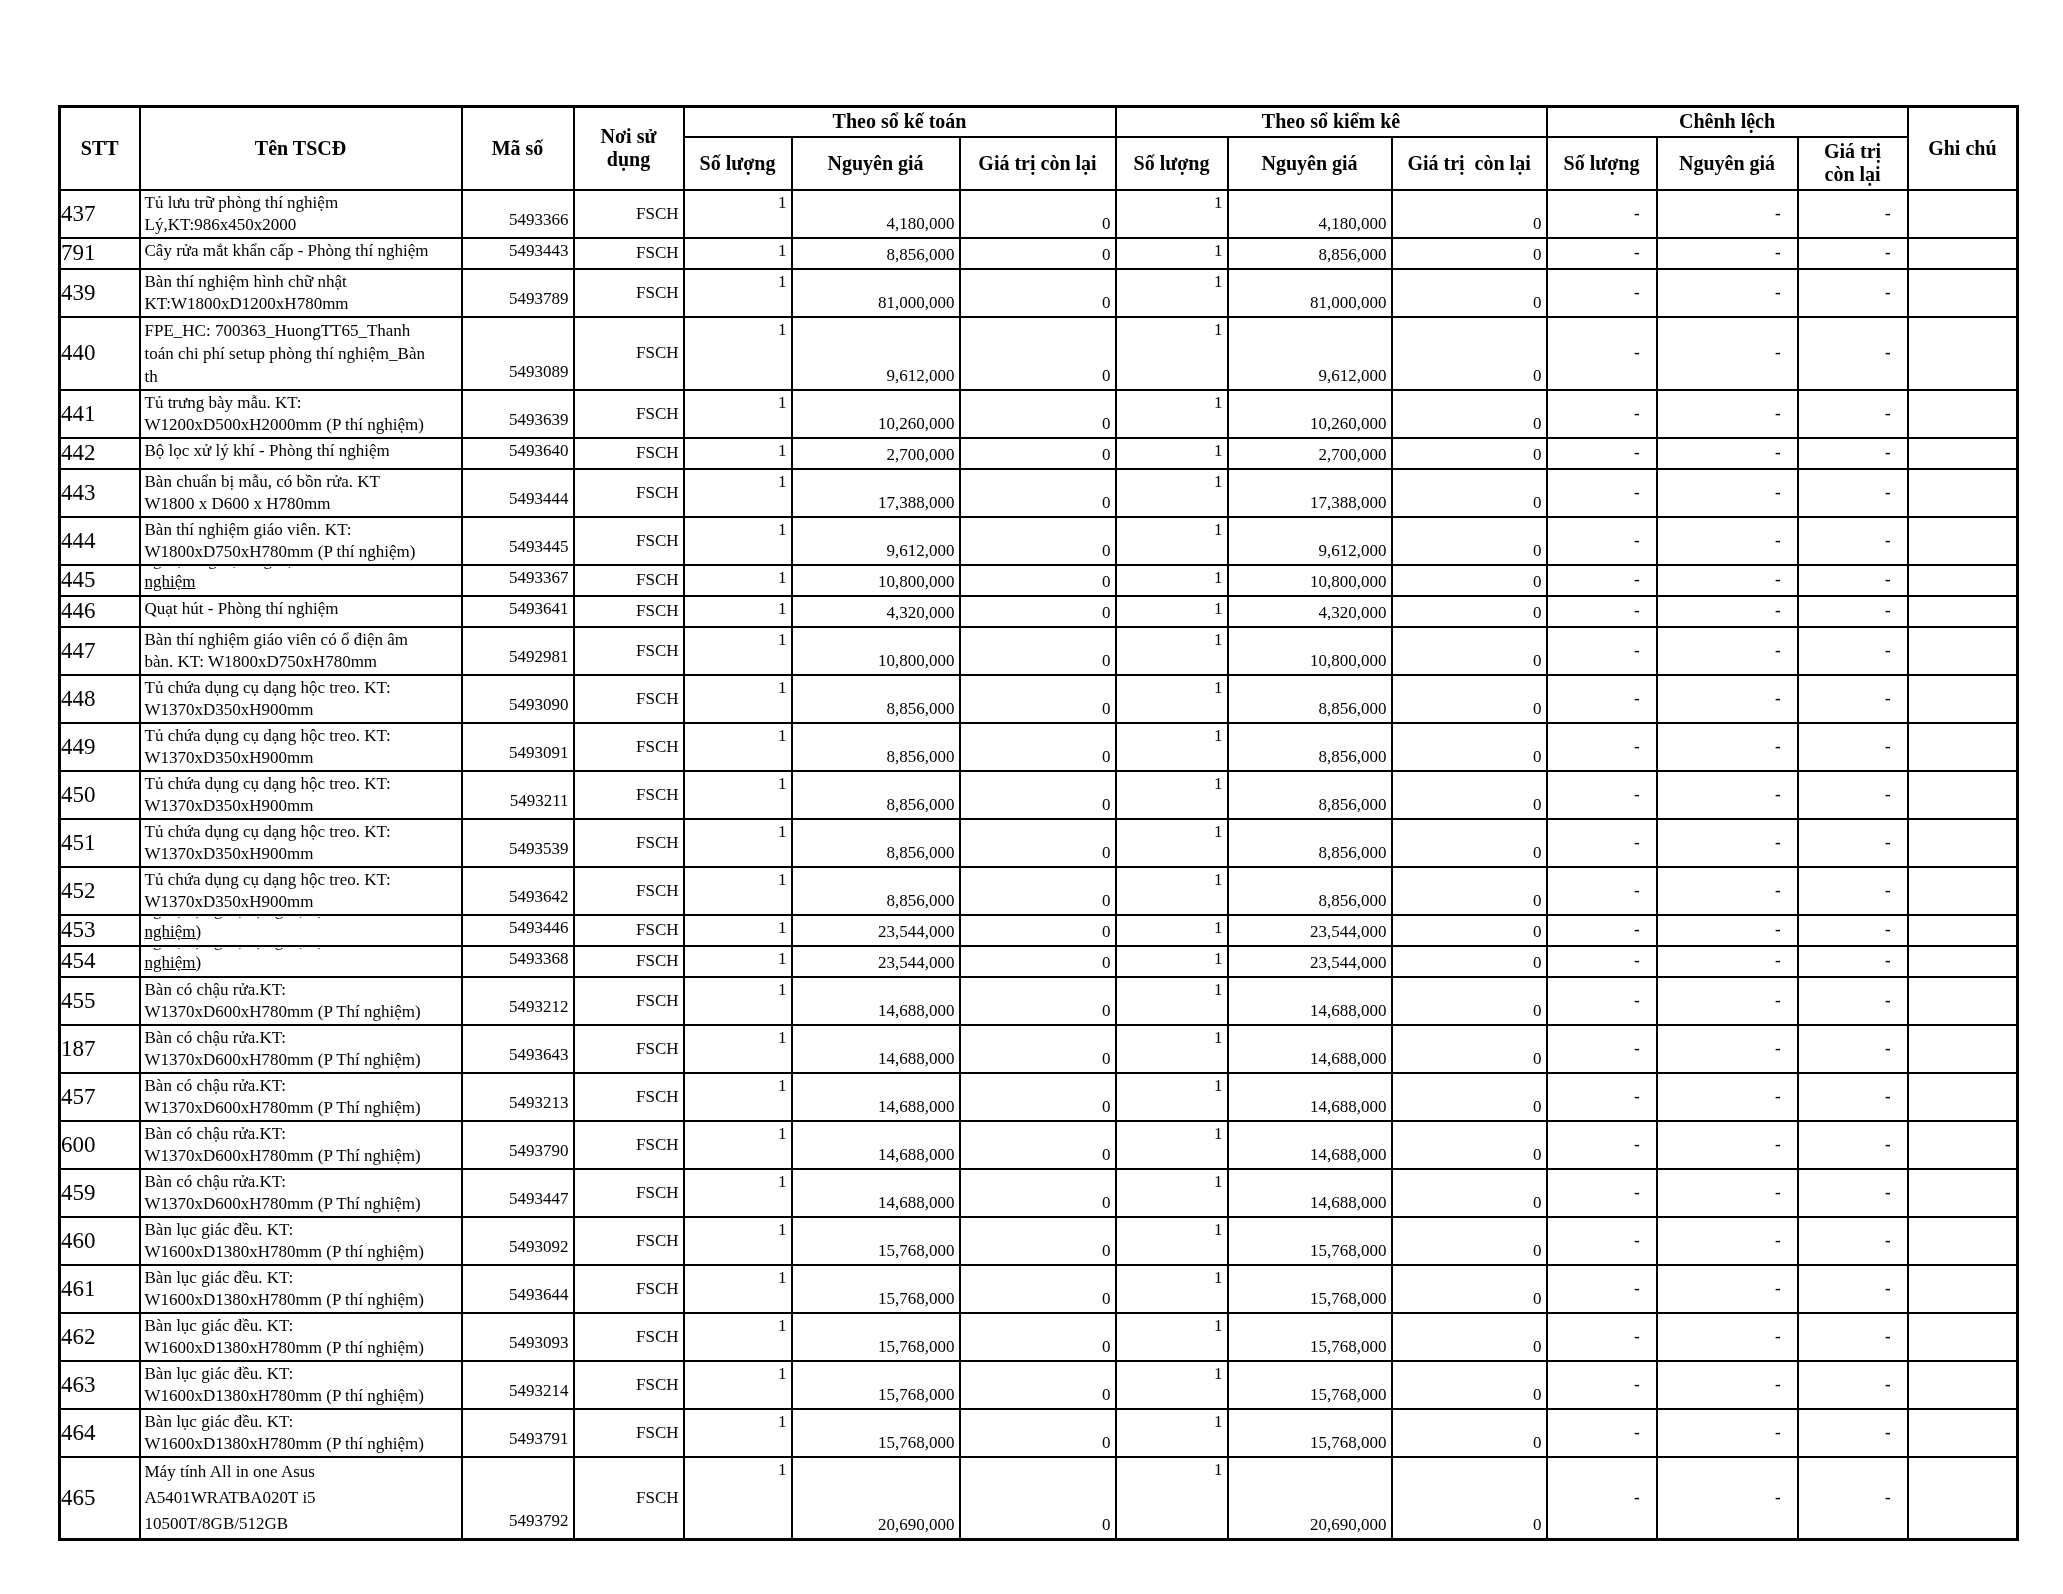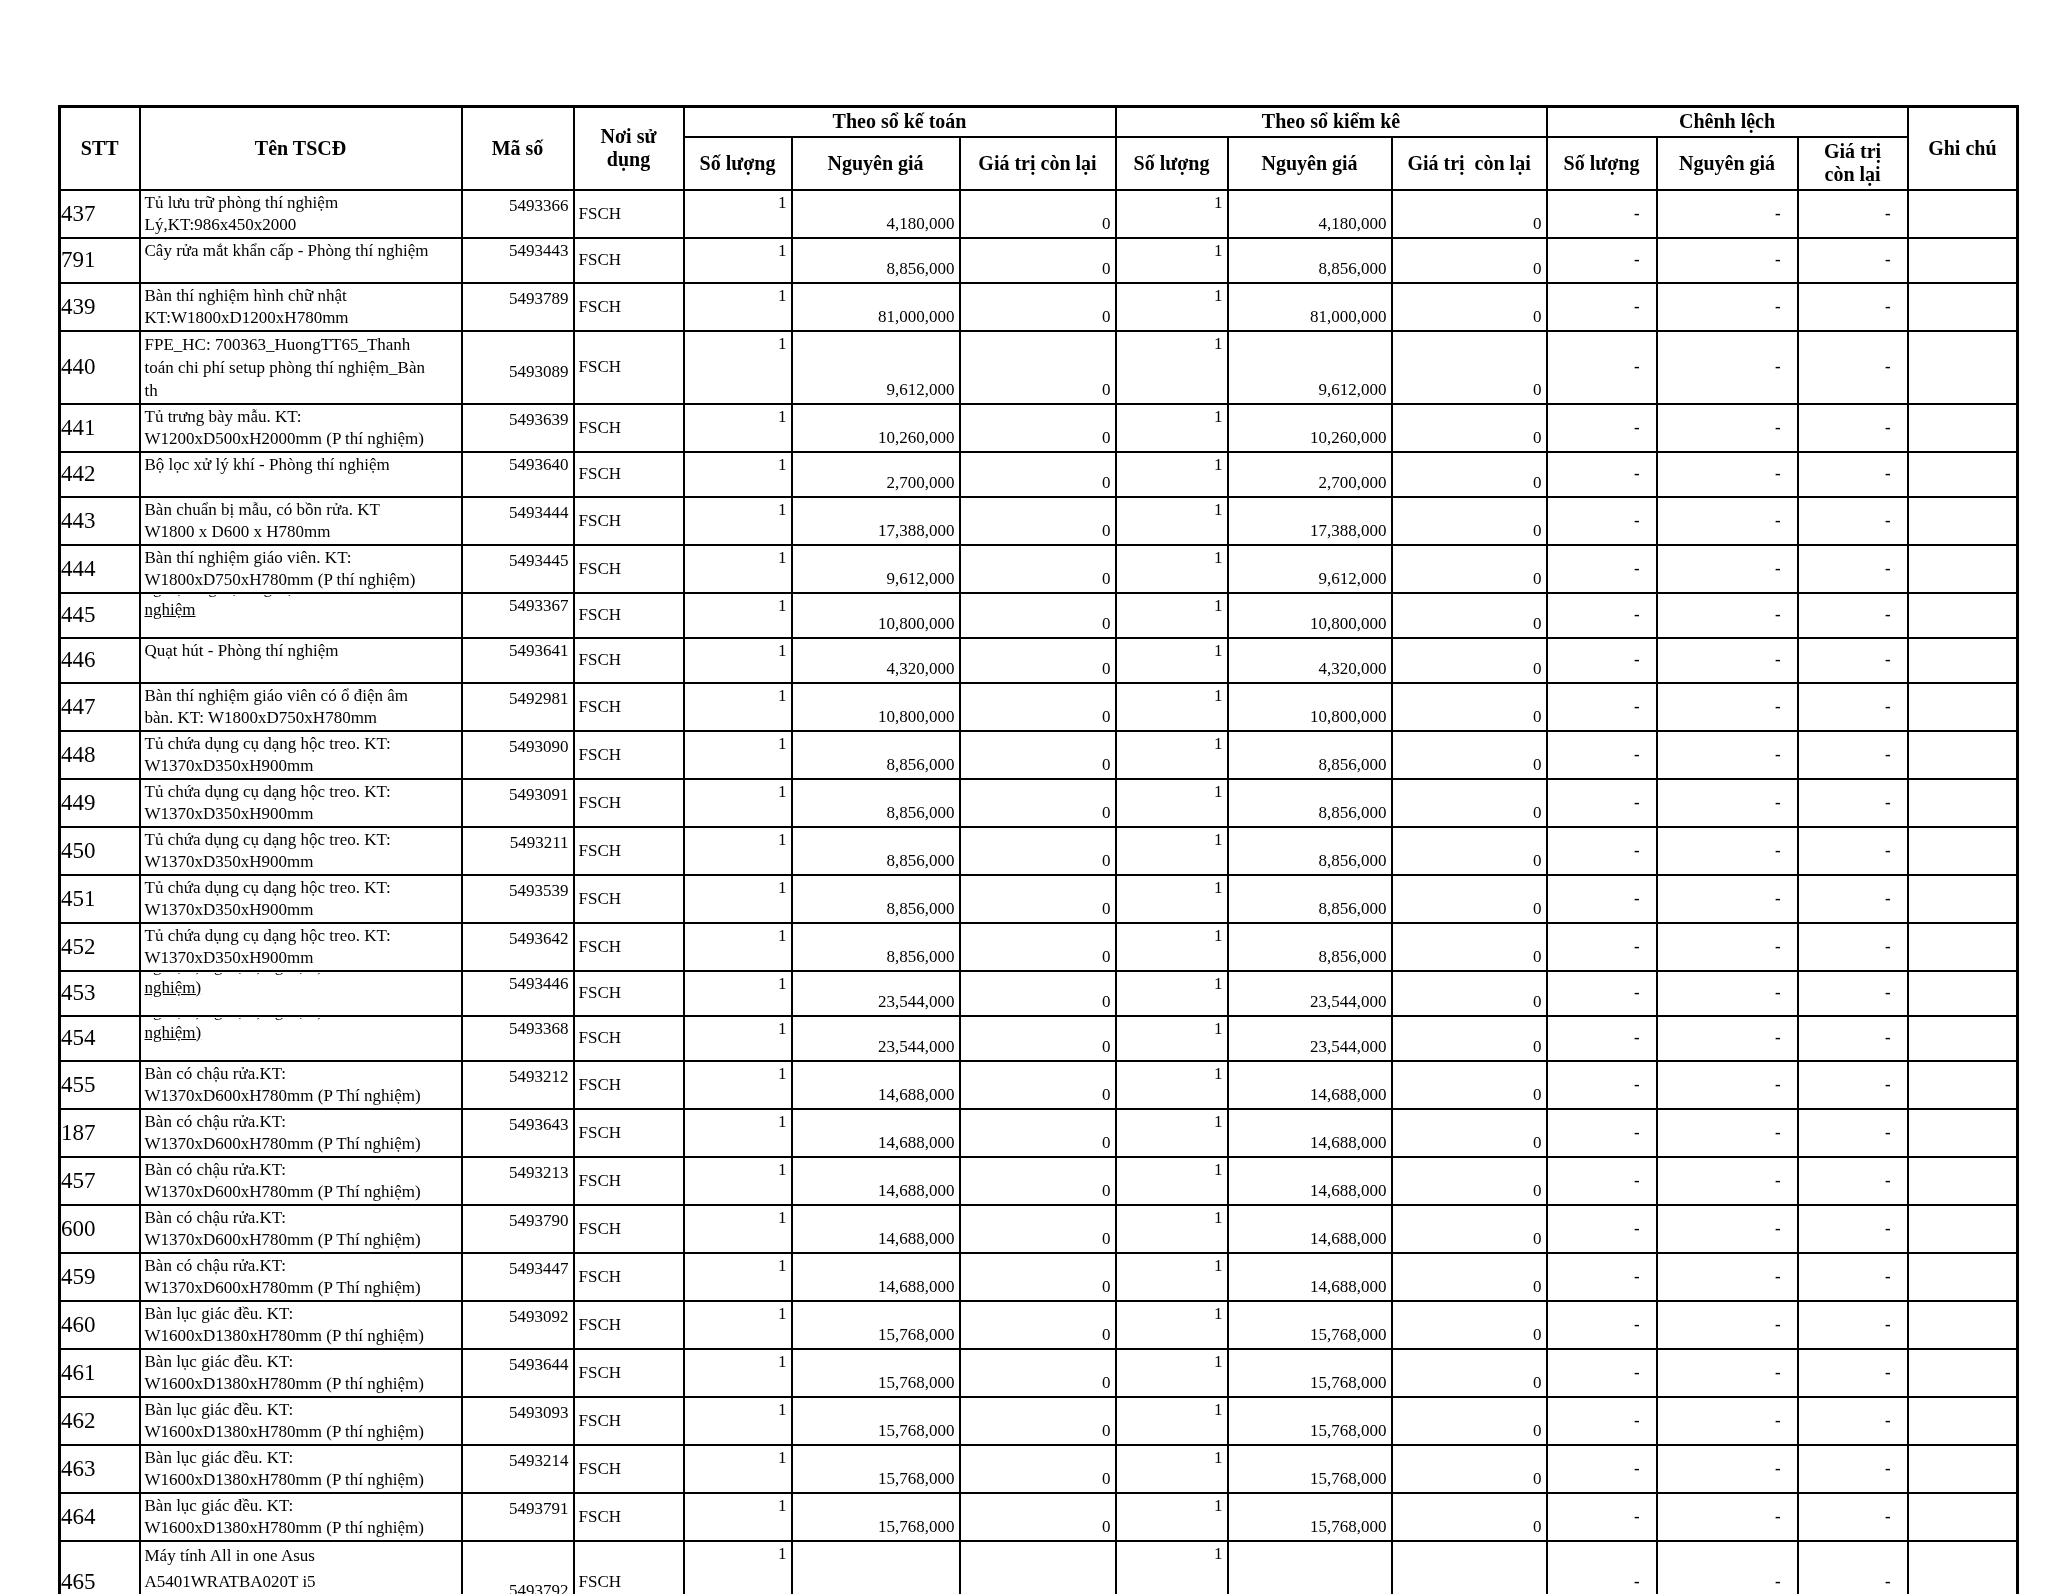--- a/index.html
+++ b/index.html
@@ -18,22 +18,22 @@
   thead tr.group-row{height:30px;}
   thead tr.sub-row{height:53px;}
   thead th.pre{white-space:pre-line;}
   thead th.prew{white-space:pre-wrap;}
   tbody td{padding:1px 4px;font-size:17px;line-height:22px;}
   td.c-stt{font-size:23px;text-align:left;vertical-align:middle;padding:0;}
   td.c-name{text-align:left;vertical-align:top;margin-top:48px;}
   td.c-name .vis{white-space:pre-line;}
   td.c-name .frag{height:4px;overflow:hidden;}
   td.c-name .frag span{display:block;margin-top:-18px;white-space:nowrap;}
-  td.c-code{text-align:right;vertical-align:bottom;padding-bottom:20px;}
-  td.c-unit{text-align:left;vertical-align:middle;}
+  td.c-code{text-align:right;vertical-align:bottom;padding-bottom:6px;}
+  td.c-unit{text-align:right;vertical-align:middle;}
   td.c-qty{text-align:right;vertical-align:top;}
   td.c-cost{text-align:right;vertical-align:bottom;padding-bottom:2px;}
   td.c-dash{text-align:right;vertical-align:middle;padding-right:16px;font-weight:bold;}
   td.c-note{vertical-align:middle;}
   tr.clipped td.c-name{height:26px;text-decoration:underline;}
   tr.r-465 .vis{line-height:26px;}
   tr.r-440 .vis{line-height:23px;}
 </style>
 </head>
 <body>

